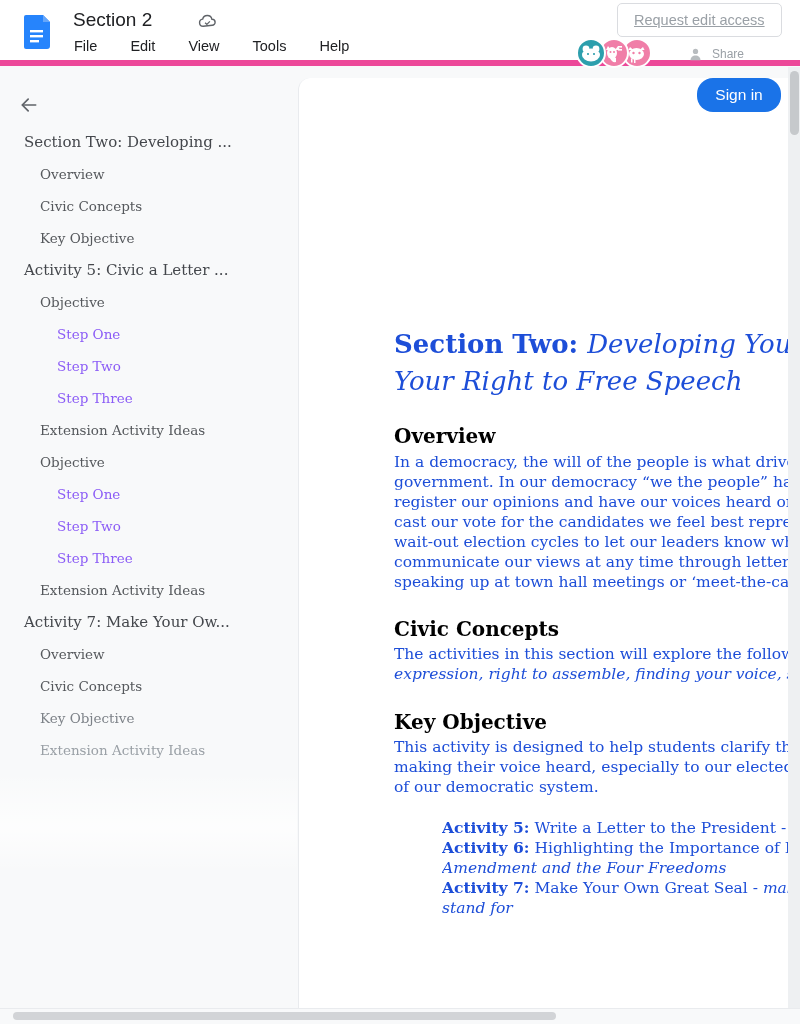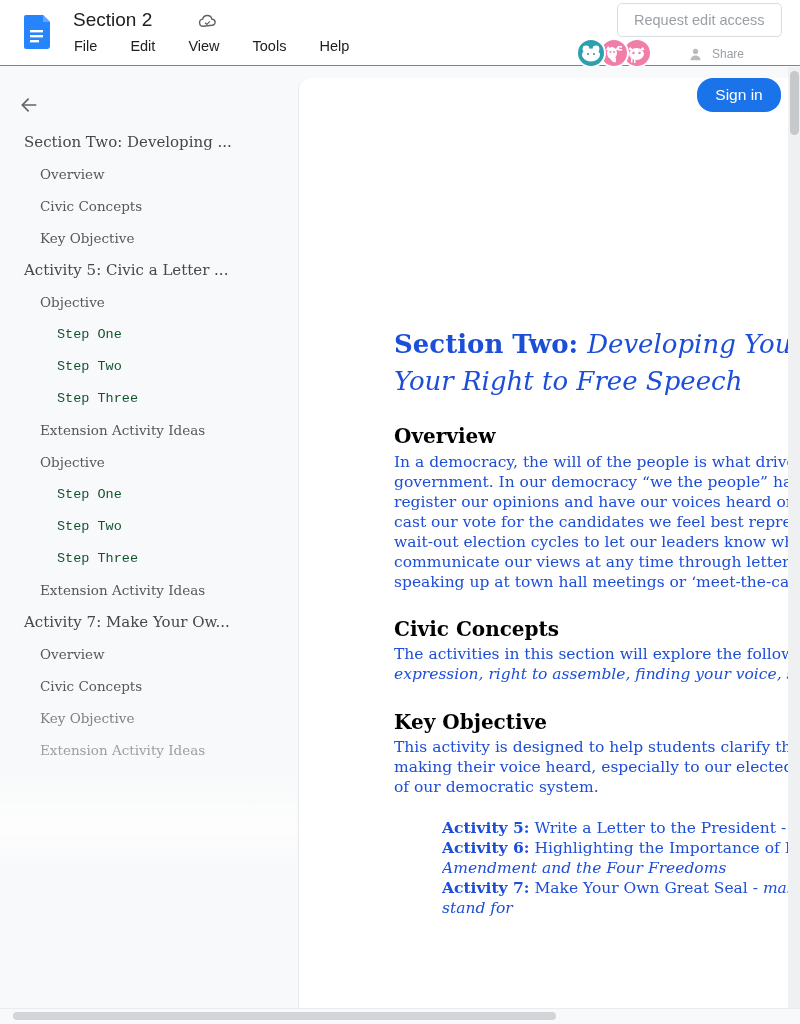--- a/index.html
+++ b/index.html
@@ -7,34 +7,34 @@
   body {
     position:relative;
     font-family:"Liberation Sans", sans-serif;
     background:#f8f9fa;
     color:#202124;
   }
 
   
   .header {
     position:absolute; left:0; top:0; width:800px; height:66px;
-    background:#ffffff; border-bottom:1px solid #ec4899; z-index:5;
+    background:#ffffff; border-bottom:6px solid #ec4899; z-index:5;
   }
   .docicon { position:absolute; left:24px; top:15px; width:26px; height:34px; }
   .doc-title {
     position:absolute; left:73px; top:9px; font-size:19px; color:#202124;
   }
   .cloud-icon { position:absolute; left:198px; top:12px; width:19px; height:19px; }
   .menubar { position:absolute; left:74px; top:38px; display:flex; gap:33px; font-size:14.5px; color:#202124; }
   .menubar span { cursor:default; }
   .request-btn {
     position:absolute; left:617px; top:3px; height:30px; padding:16px 16px;
     display:flex; align-items:center; justify-content:center;
     border:1px solid #dadce0; border-radius:5px; background:#fff;
-    color:#9aa0a6; font-size:14.5px; white-space:nowrap;
+    color:#9aa0a6; font-size:14.5px; white-space:nowrap;text-decoration:underline;
   }
   .avatars { position:absolute; left:576px; top:38px; display:flex; }
   .avatar {
     width:30px; height:30px; border-radius:50%; border:2px solid #ffffff;
     position:relative; overflow:hidden;
   }
   .avatar + .avatar { margin-left:-7px; }
   .av1 { background:#2d9fad; z-index:3; }
   .av2 { background:#f07ea8; z-index:2; }
   .av3 { background:#f07ea8; z-index:1; }
@@ -50,21 +50,21 @@
   }
   .back-arrow { position:absolute; left:19px; top:28px; width:20px; height:20px; }
   .outline { position:absolute; left:0; top:59px; width:298px; }
   .o-item {
     height:32px; display:flex; align-items:center;
     font-family:"DejaVu Serif", serif; white-space:nowrap; overflow:hidden;
     cursor:pointer;
   }
   .o-item.lvl1 { padding-left:24px; font-size:15px;  color:#44474c; }
   .o-item.lvl2 { padding-left:40px; font-size:13.5px; color:#55585c; }
-  .o-item.lvl3 { padding-left:57px; font-size:13.5px; color:#14532d;font-family:Liberation Mono, monospace; }
+  .o-item.lvl3 { padding-left:57px; font-size:13.5px; color:#8b5cf6; }
   .o-item.muted1 { color:#7d8288; }
   .o-item.muted2 { color:#9aa0a6; }
   .sidebar-fade {
     position:absolute; left:0; top:705px; width:297px; height:100px;
     background:linear-gradient(to bottom, rgba(255,255,255,0), rgba(255,255,255,0.75) 55%, rgba(248,249,250,0));
     pointer-events:none;
   }
 
   
   .page {

